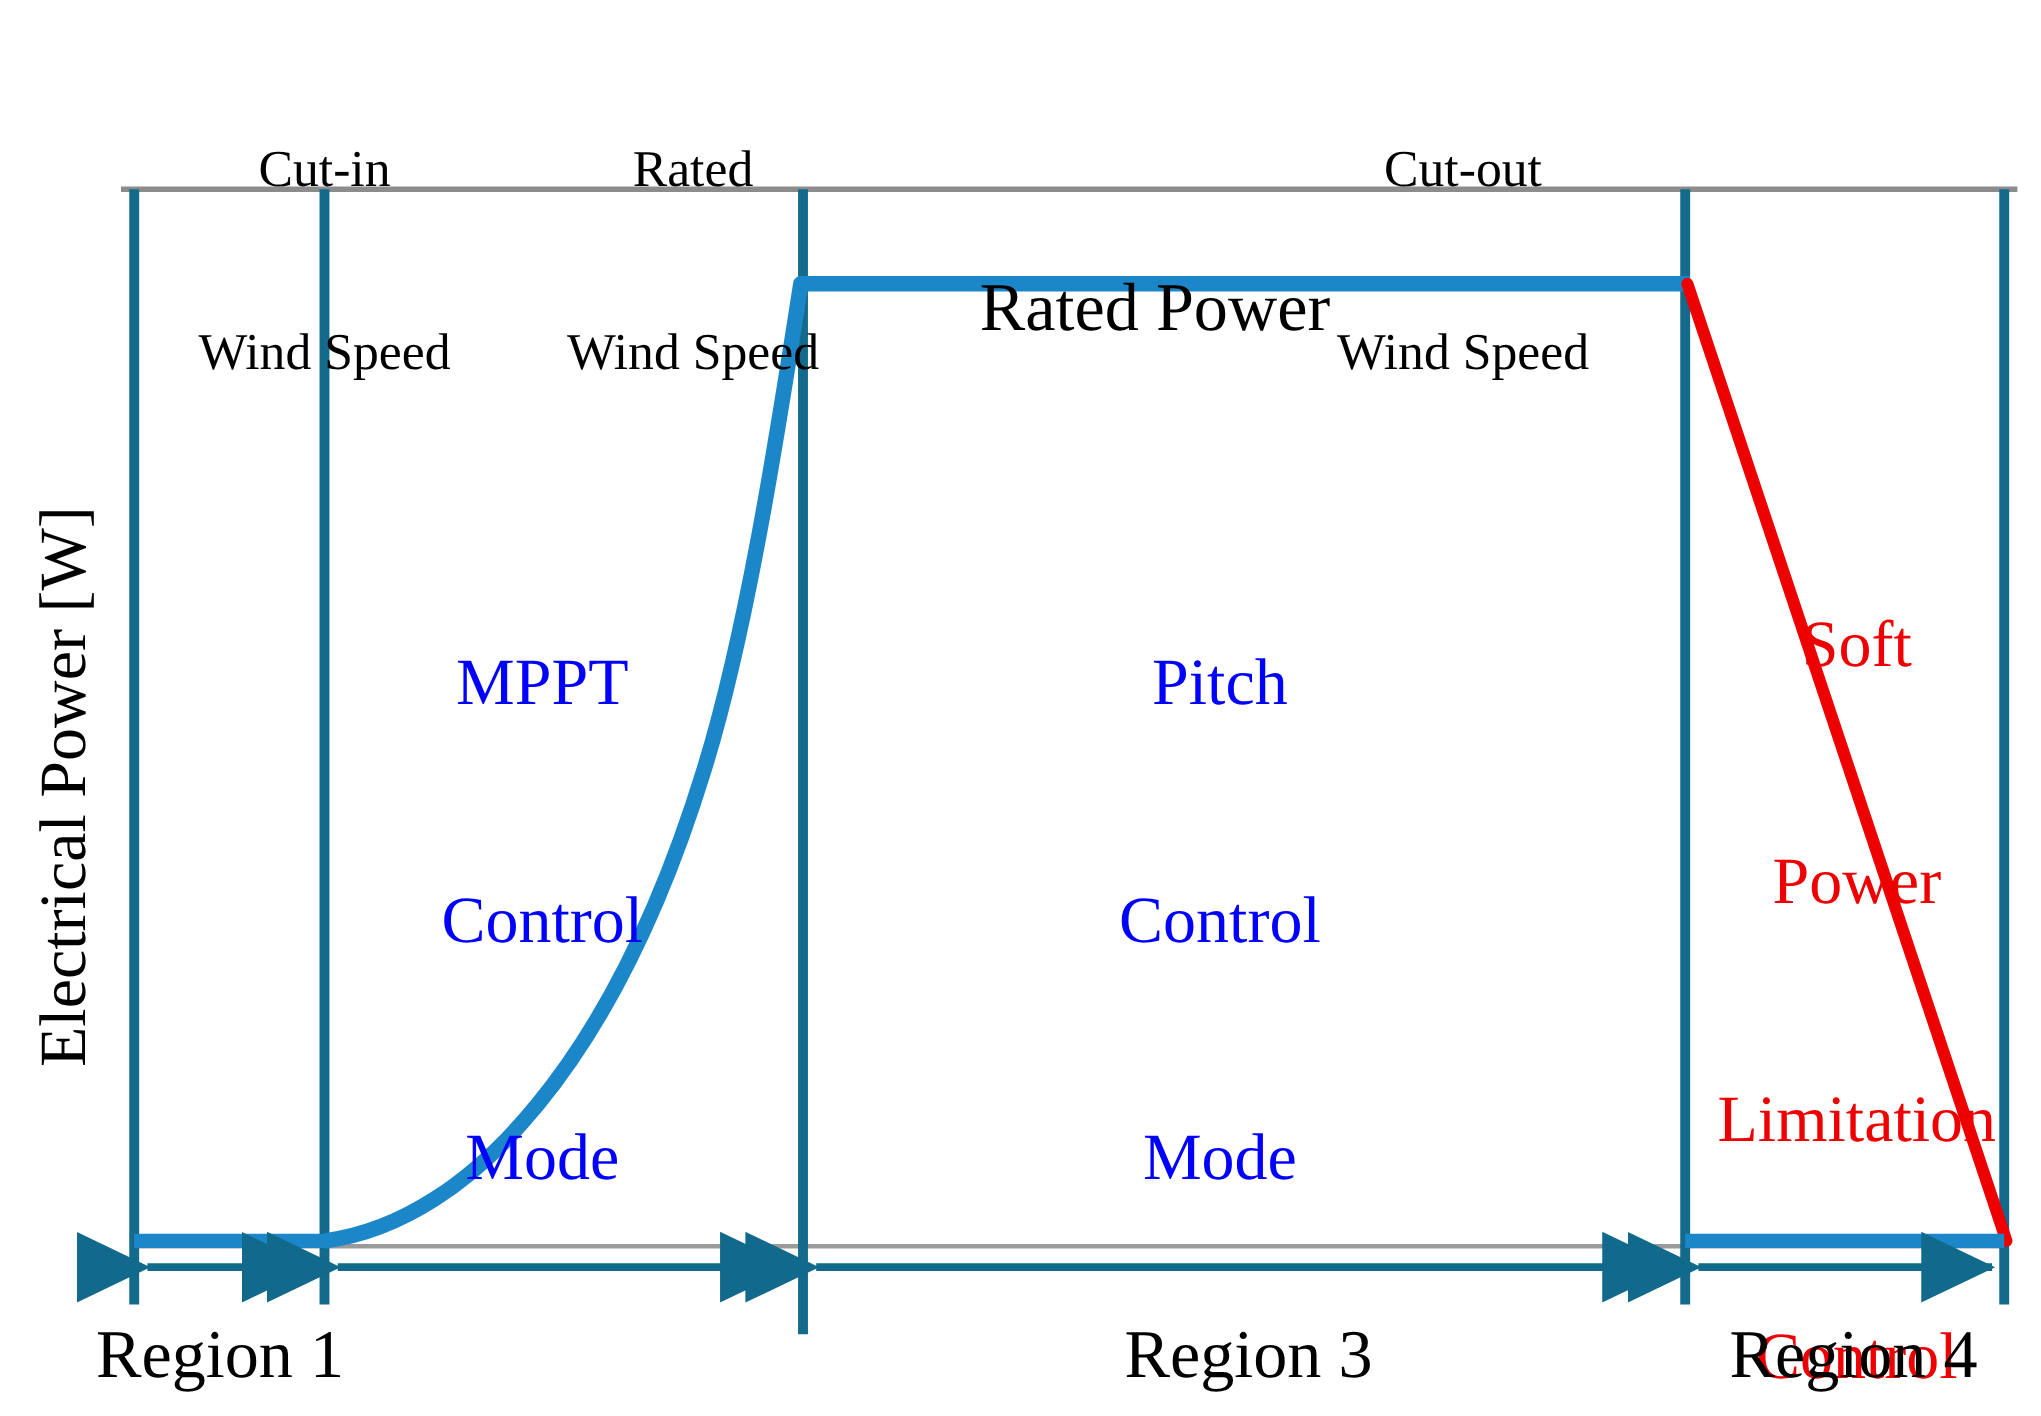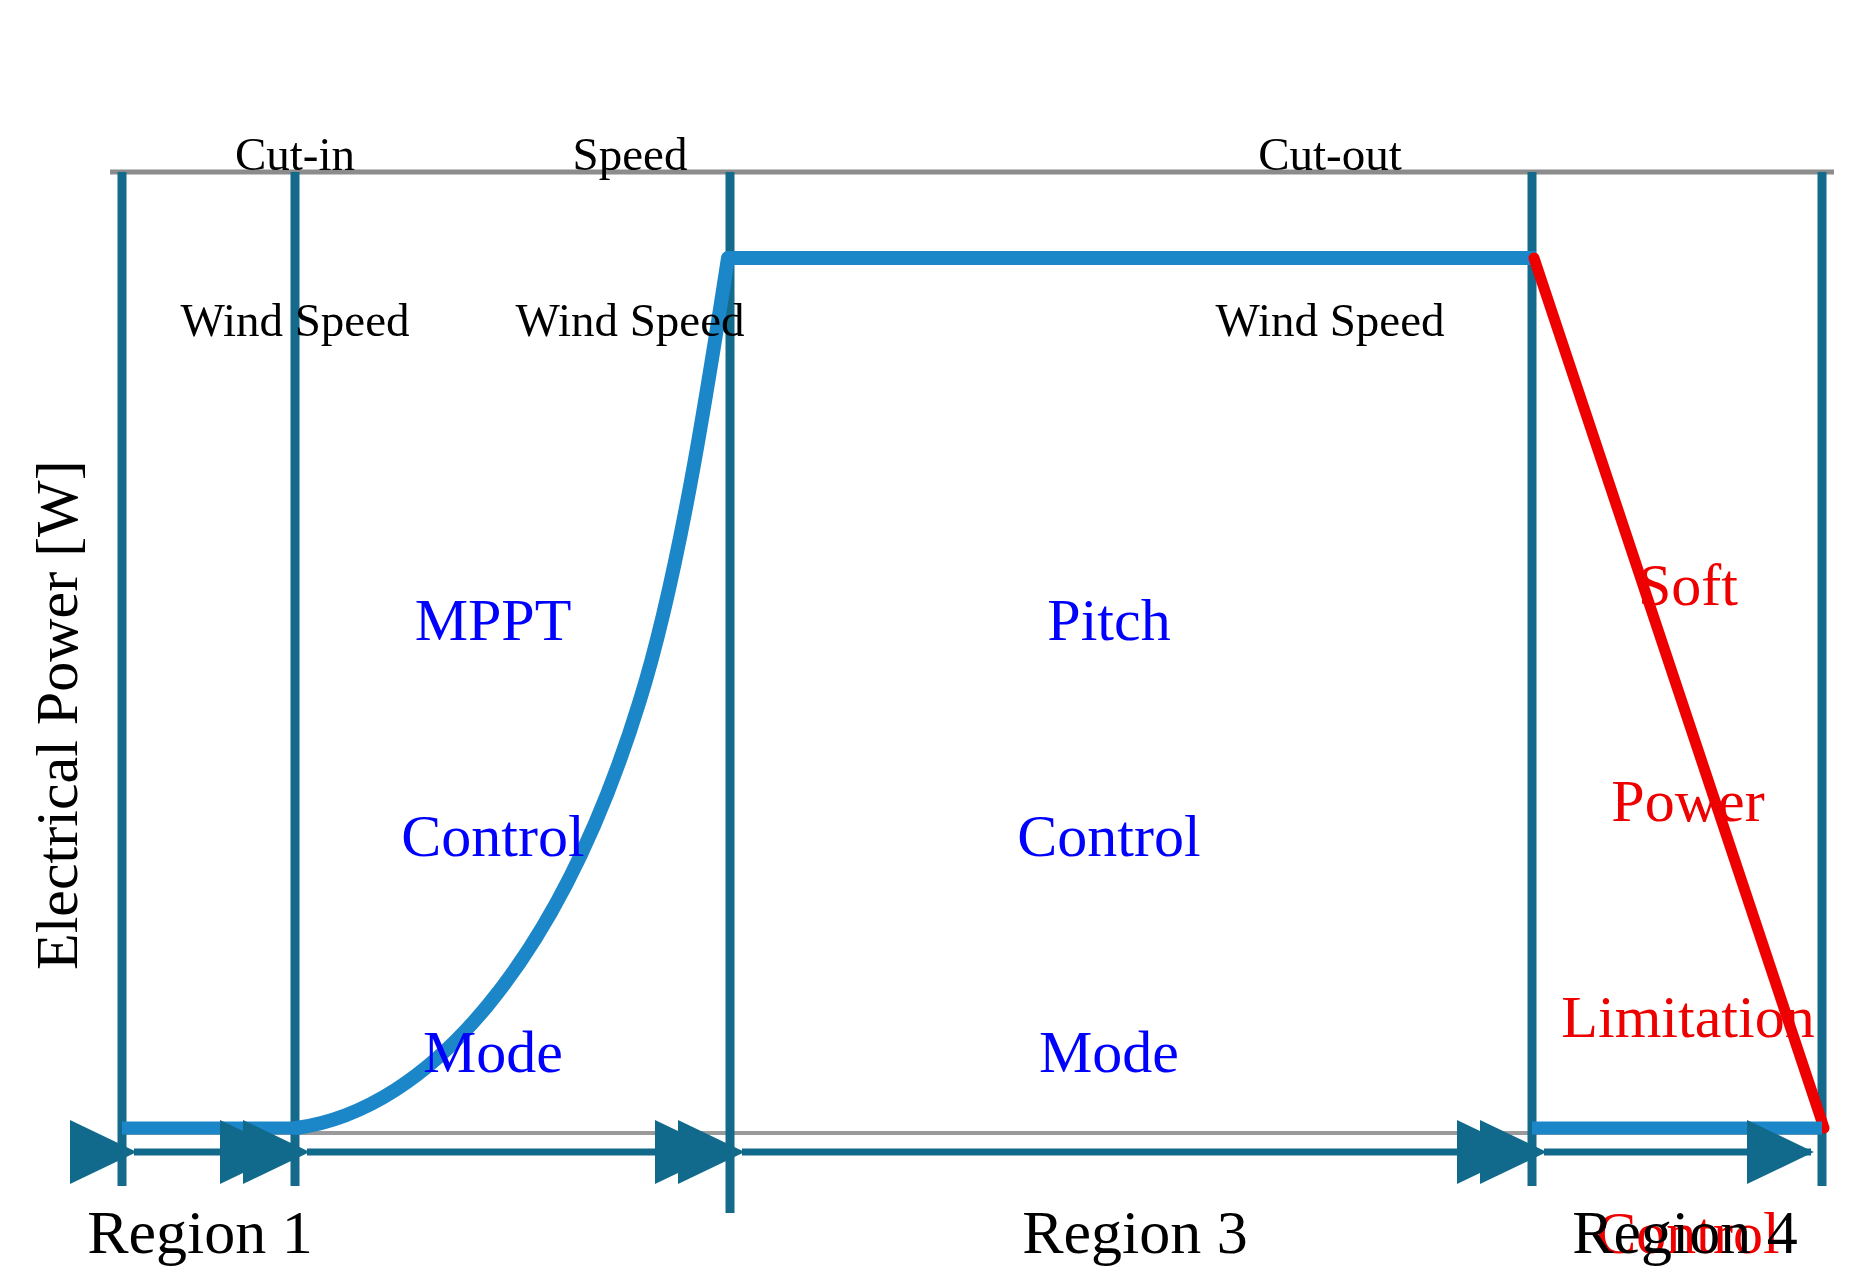--- a/index.html
+++ b/index.html
@@ -102,29 +102,30 @@
   </svg>
 
   <div class="lbl yaxis-label" style="left:22px; top:970px;">Electrical Power [W]</div>
 
   <div class="lbl top-label" style="left:105px; top:16px; width:380px;">
     <div>Cut-in</div>
     <div>Wind Speed</div>
   </div>
 
   <div class="lbl top-label" style="left:440px; top:16px; width:380px;">
-    <div>Speed</div>
+    <div>Rated</div>
     <div>Wind Speed</div>
   </div>
 
   <div class="lbl top-label" style="left:1140px; top:16px; width:380px;">
     <div>Cut-out</div>
     <div>Wind Speed</div>
   </div>
 
+  <div class="lbl rated-power-label" style="left:770px; top:244px; width:560px;">Rated Power</div>
 
   <div class="lbl mode-label" style="left:300px; top:440px; width:330px;padding-left:28px;">
     <div>MPPT</div>
     <div>Control</div>
     <div>Mode</div>
   </div>
 
   <div class="lbl mode-label" style="left:944px; top:440px; width:330px;">
     <div>Pitch</div>
     <div>Control</div>

